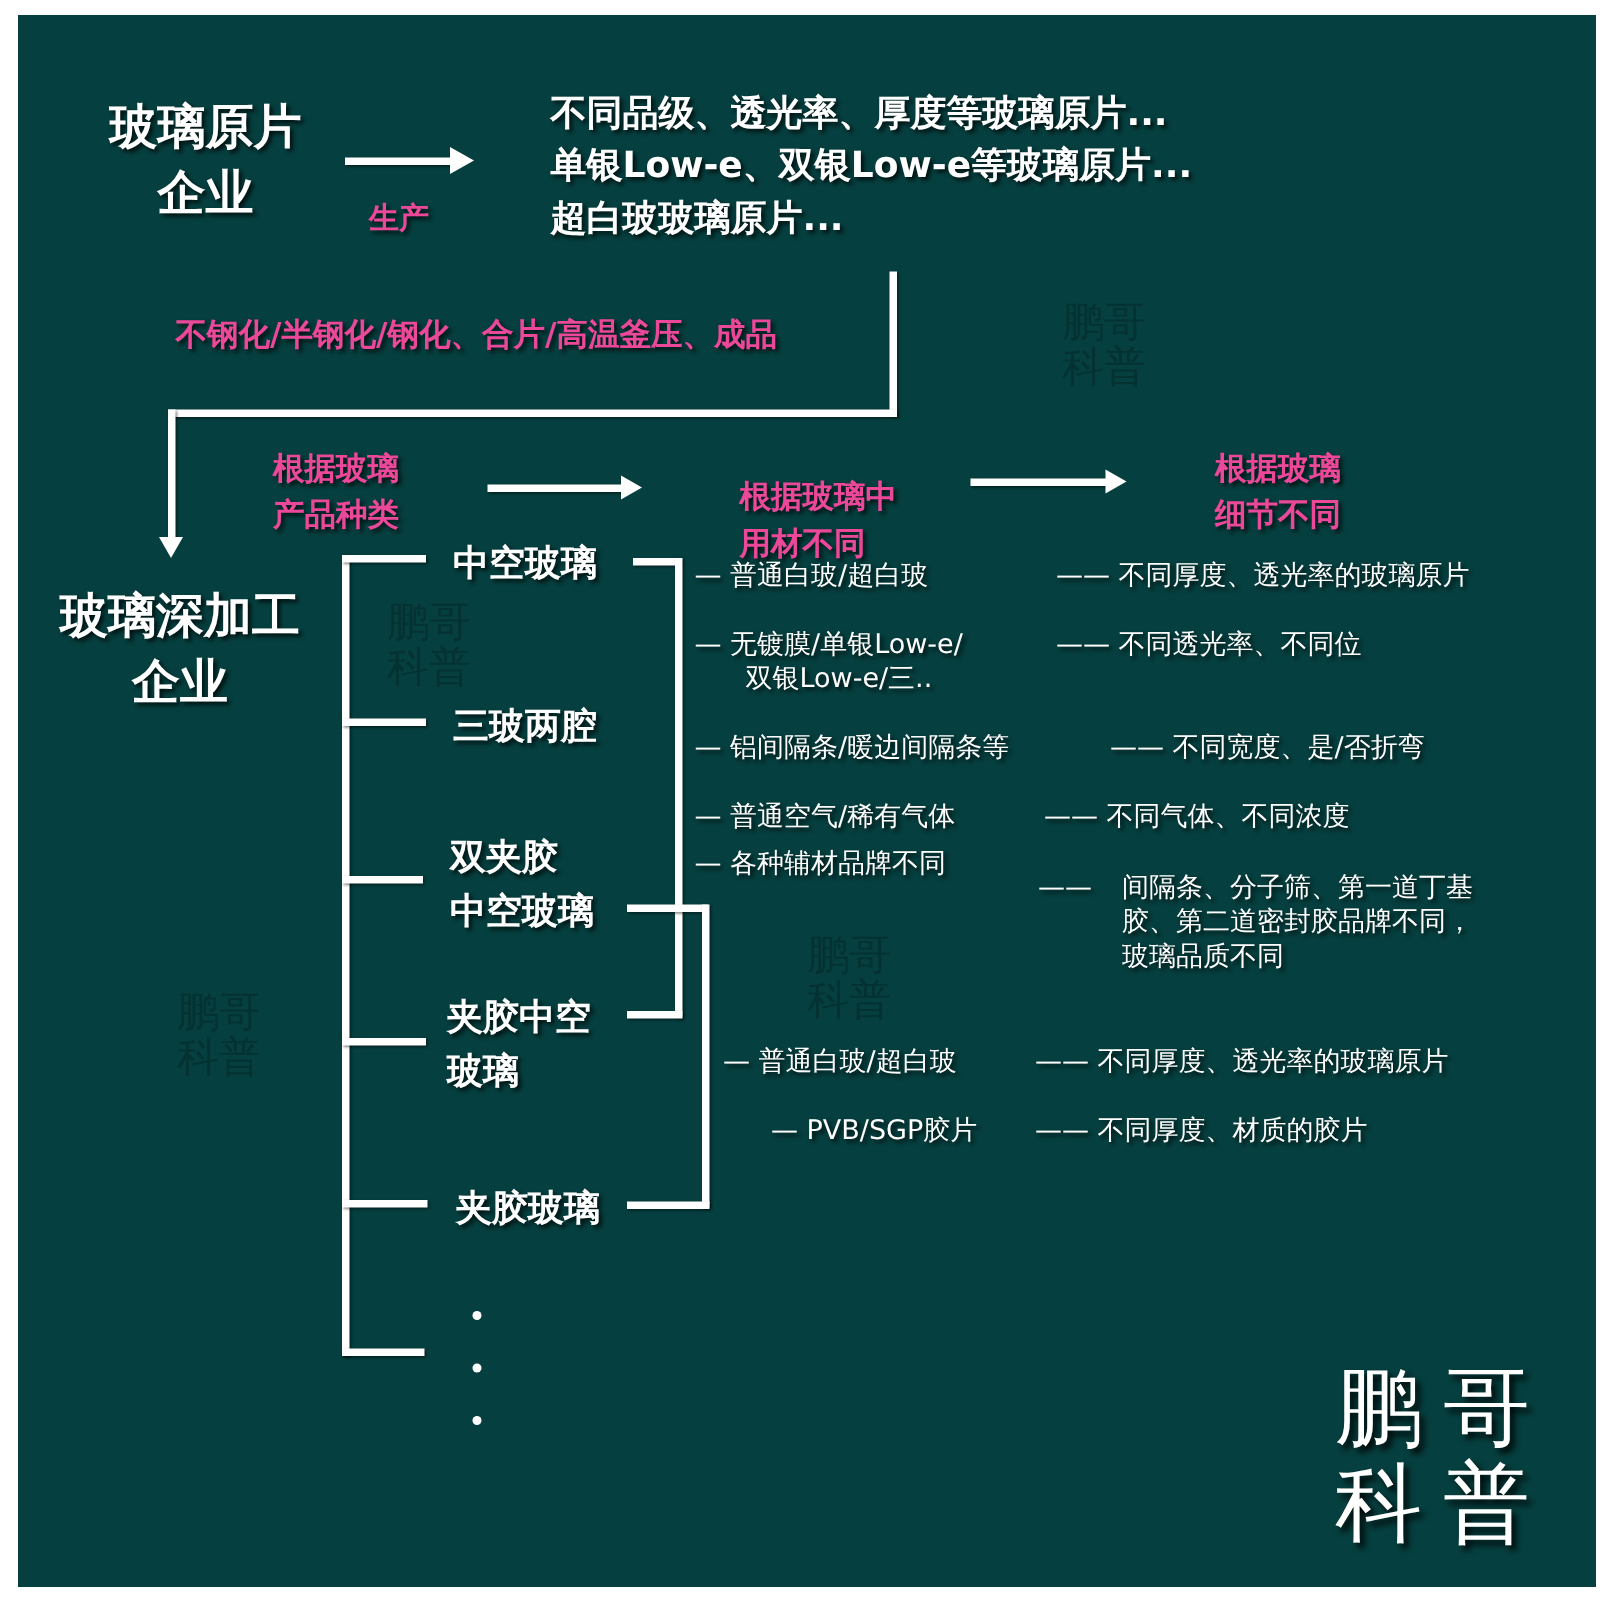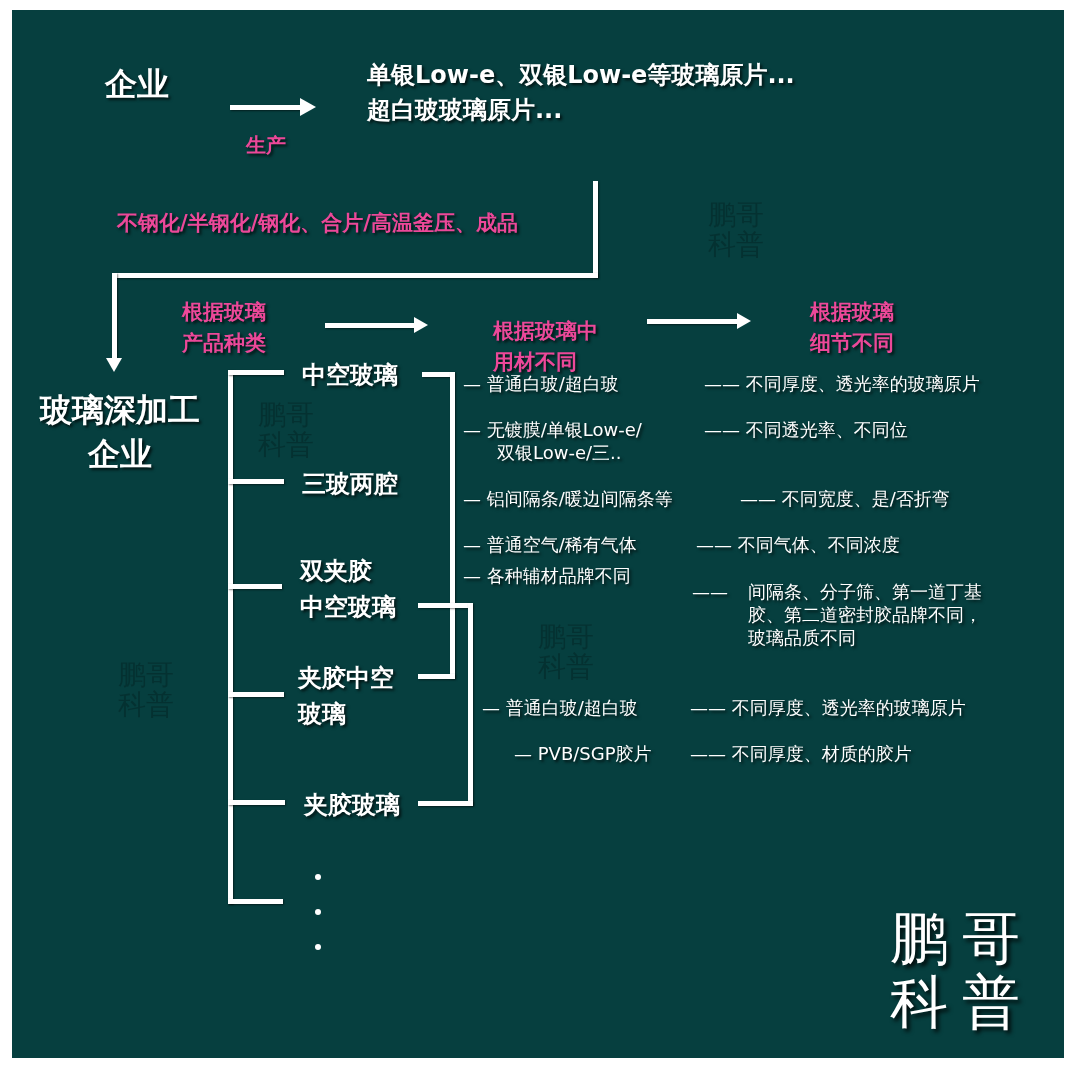--- a/index.html
+++ b/index.html
@@ -25,28 +25,30 @@
     .dot { position:absolute; width:6px; height:6px; border-radius:50%; background:#ffffff; }
     .wm { position:absolute; color:rgba(0,0,0,0.22); font-size:28px; line-height:30px; font-family:"DejaVu Serif", serif; }
     .logo { position:absolute; color:#ffffff; font-family:"DejaVu Serif","Liberation Serif", serif; font-size:58px; line-height:64px; letter-spacing:14px; text-shadow: 3px 3px 4px rgba(0,0,0,0.9); }
   </style>
 </head>
 <body>
 
 <div class="panel"></div>
 
 <div class="abs big shadow" style="left:62px; top:62px; width:150px;">
+  <div>玻璃原片</div>
   <div>企业</div>
 </div>
 
 <div class="line" style="left:230px; top:105px; width:72px; height:5px;"></div>
 <div class="arrowhead" style="left:300px; top:98px; border-top:9px solid transparent; border-bottom:9px solid transparent; border-left:16px solid #ffffff;"></div>
 <div class="abs gold gold-sm shadow" style="left:246px; top:130px;">生产</div>
 
 <div class="abs headline shadow" style="left:367px; top:58px;">
+  <div>不同品级、透光率、厚度等玻璃原片...</div>
   <div>单银Low-e、双银Low-e等玻璃原片...</div>
   <div>超白玻玻璃原片...</div>
 </div>
 
 <div class="line" style="left:593px; top:181px; width:5px; height:96px;"></div>
 <div class="line" style="left:112px; top:273px; width:486px; height:5px;"></div>
 <div class="line" style="left:112px; top:273px; width:5px; height:90px;"></div>
 <div class="arrowhead" style="left:106px; top:358px; border-left:8px solid transparent; border-right:8px solid transparent; border-top:14px solid #ffffff;"></div>
 
 <div class="abs gold gold-md shadow" style="left:117px; top:208px;">

